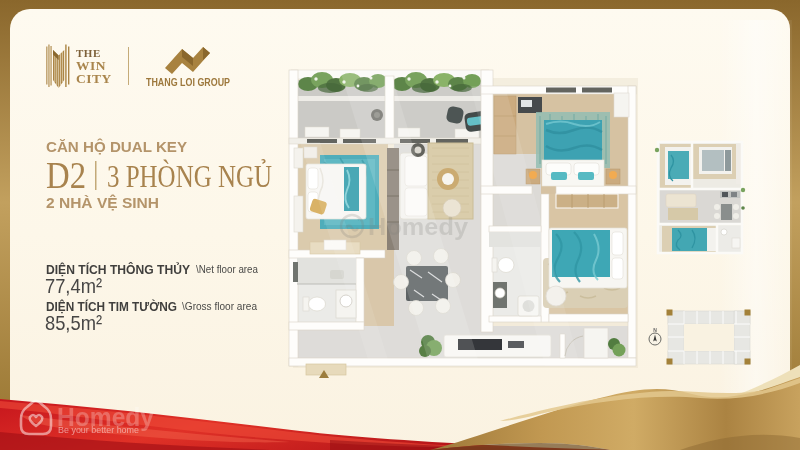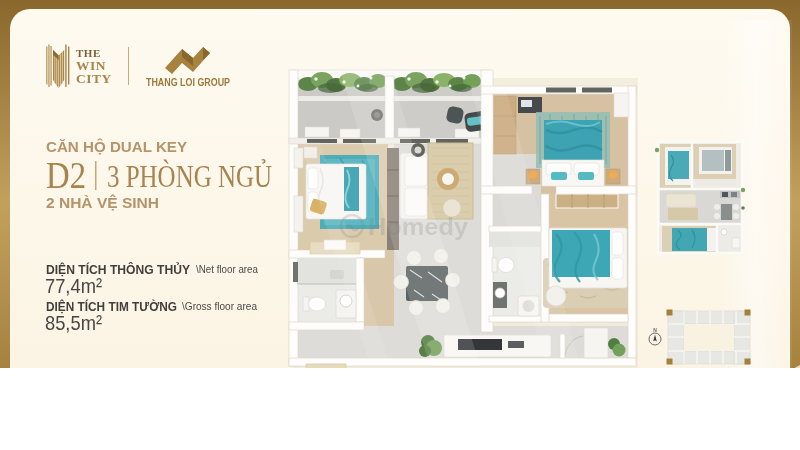--- a/index.html
+++ b/index.html
@@ -1,16 +1,16 @@
 <!DOCTYPE html>
 <html><head>
 <meta charset="utf-8">
 <style>
   html,body{margin:0;padding:0;}
-  .page{position:relative;width:800px;height:368px;overflow:hidden;font-family:"Liberation Sans",sans-serif;}
+  .page{position:relative;width:800px;height:450px;overflow:hidden;font-family:"Liberation Sans",sans-serif;}
 </style>
 </head>
 <body>
 <div class="page">
 <svg width="800" height="450" viewBox="0 0 800 450">
 <defs>
   <linearGradient id="frameG" x1="0" y1="0" x2="0" y2="1">
     <stop offset="0" stop-color="#8a672c"></stop>
     <stop offset="0.45" stop-color="#c2a05e"></stop>
     <stop offset="1" stop-color="#96732f"></stop>

